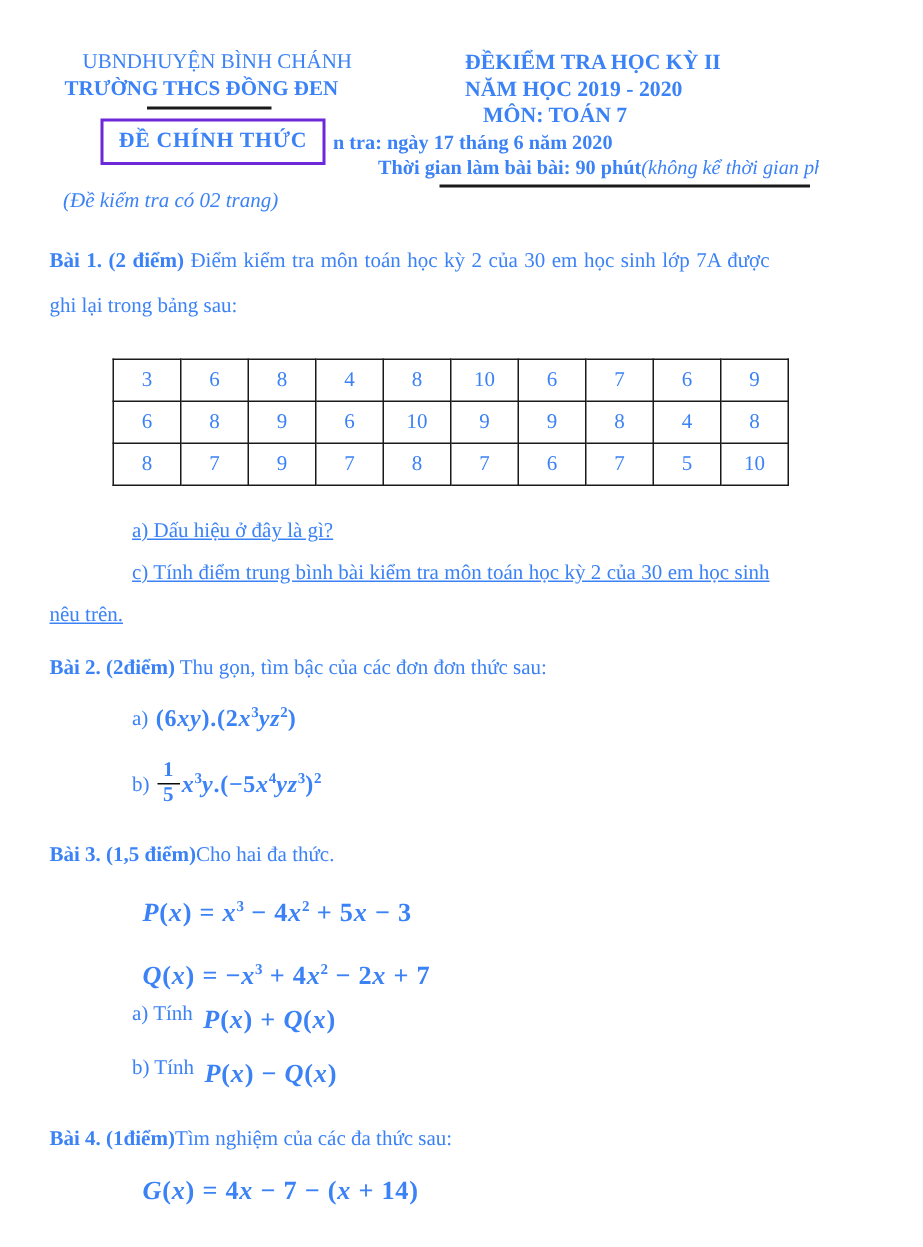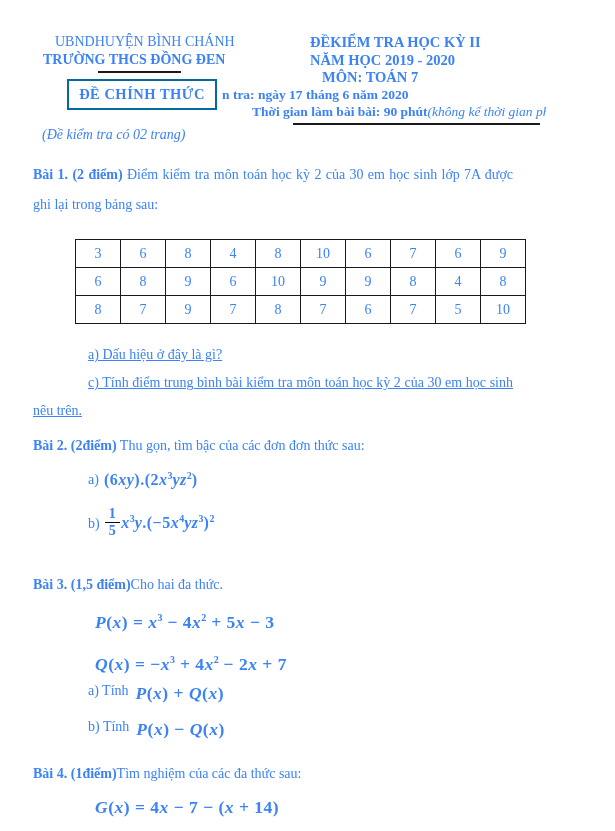--- a/index.html
+++ b/index.html
@@ -15,21 +15,21 @@
     overflow: hidden;
   }
   .abs { position: absolute; white-space: nowrap; }
   .b { font-weight: bold; }
   .i { font-style: italic; }
   .rule { position: absolute; background: #1a1a1a; height: 2px; }
   .exam-box {
     position: absolute;
     left: 67px; top: 79px;
     width: 150px; height: 31px;
-    border: 2px solid #0369a1;
+    border: 2px solid #6d28d9;
     display: flex; align-items: center; justify-content: center;
     font-weight: bold; font-size: 14.5px;
     letter-spacing: 0.5px;
     background: #ffffff;
   }
   main { position: absolute; left: 33px; right: 33px; top: 160px; }
   .para { text-align: justify; line-height: 30px; font-size: 14px; }
   .score-table {
     border-collapse: collapse;
     margin: 19px 0 0 42px;
@@ -55,21 +55,21 @@
   .frac {
     display: inline-block; vertical-align: middle;
     text-align: center; font-size: 14px; line-height: 1.1;
     margin-right: 1px; position: relative; top: -2px;
   }
   .frac .num, .frac .den { display: block; padding: 0 4px; }
   .frac .den { border-top: 1.2px solid #0a0a0a; }
   .eq-line { margin: 9px 0 0 62px; height: 33px; display: flex; align-items: center; }
   .part-math { margin: 2px 0 0 55px; height: 34px; display: flex; align-items: flex-start; }
   .part-math .flabel { font-size: 14px; margin-right: 7px; }
-  .p3-head { margin-top: 29px; }
+  .p3-head { margin-top: 15px; }
   .p4-head { margin-top: 9px; }
   .g-line { margin: 4px 0 0 62px; height: 34px; display: flex; align-items: center; }
 </style>
 </head>
 <body>
 
 <div class="page">
 
   <div>
     <div class="abs" style="left:55px; top:34px; font-size:14px;">UBNDHUYỆN BÌNH CHÁNH</div>

